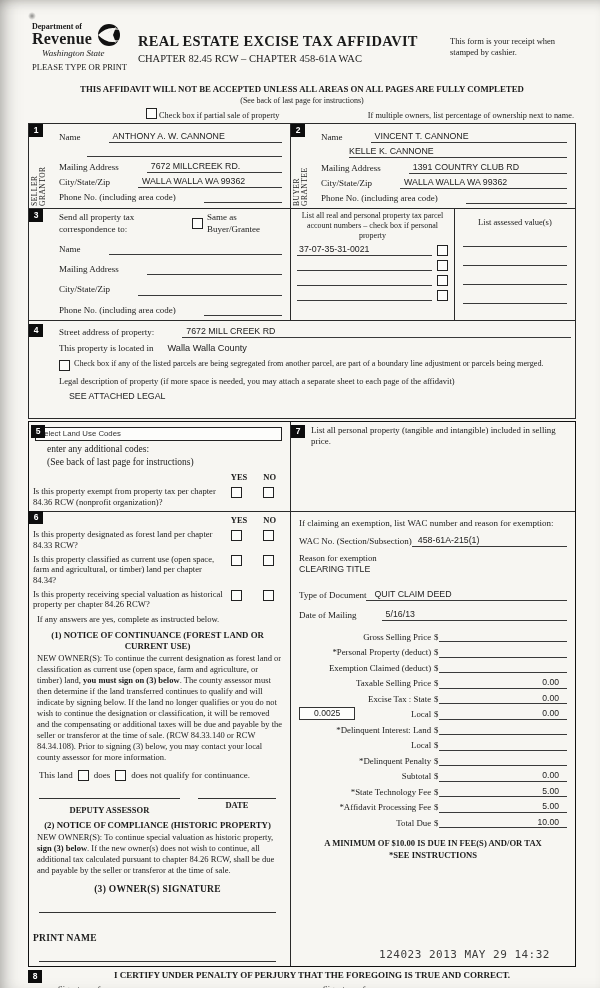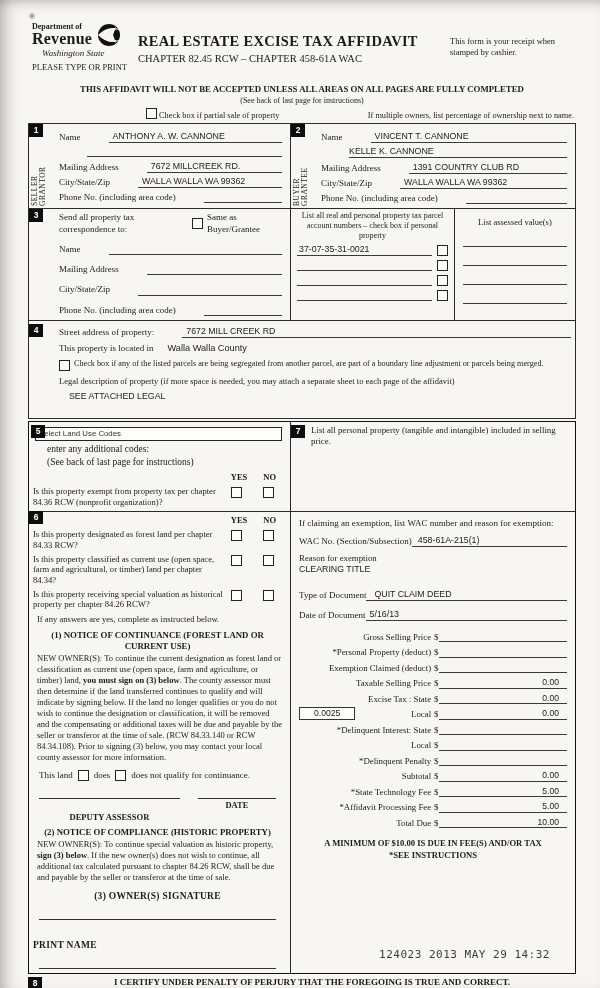--- a/index.html
+++ b/index.html
@@ -85,21 +85,21 @@
   .q-row { display:flex; align-items:flex-start; margin-top:3px; }
   .q-text { flex:1; font-size:8.6px; padding-right:8px; }
   .q-cbs { display:flex; gap:21px; padding-right:8px; margin-top:1px; }
   .divider6 { border-top:1px solid #2a2a2a; margin:4px -8px 2px -4px; position:relative; }
   .sec6-badge { position:absolute; left:0; top:-1px; }
   .note-line { font-size:8.6px; margin-top:4px; margin-left:4px; }
   .notice-title { font-weight:bold; font-size:8.8px; text-align:center; margin-top:5px; }
   .notice-para { font-size:8.5px; margin-top:1px; margin-left:4px; line-height:1.3; }
   .thisland { display:flex; align-items:center; gap:5px; margin:7px 0 0 6px; font-size:9px; }
   .da-row { display:flex; margin-top:16px; padding:0 6px; gap:18px; }
-  .da-row .l1 { flex:1.8; border-top:1px solid #333; text-align:center; font-weight:bold; font-size:8.5px; padding-top:13px; }
+  .da-row .l1 { flex:1.8; border-top:1px solid #333; text-align:center; font-weight:bold; font-size:8.5px; padding-top:6px; }
   .da-row .l2 { flex:1; border-top:1px solid #333; text-align:center; font-weight:bold; font-size:8.5px; padding-top:1px; }
   .sig3 { font-weight:bold; font-size:9.5px; text-align:center; margin-top:8px; letter-spacing:.3px; }
   .ownline { border-bottom:1px solid #333; height:16px; margin:0 6px; }
   .printname { font-weight:bold; font-size:9.5px; margin-top:20px; letter-spacing:.3px; }
 
   .sec7-head { display:flex; gap:6px; }
   .sec7-head .badge { flex:0 0 auto; margin-left:-8px; }
   .sec7-title { font-size:8.8px; }
   .exemption-block { border-top:1px solid #2a2a2a; margin:64px -8px 0 -8px; padding:6px 8px 0 8px; }
   .wac-row { display:flex; margin-top:6px; align-items:flex-end; }
@@ -387,22 +387,22 @@
           </div>
           <div class="reason">
             <div>Reason for exemption</div>
             <div class="fill">CLEARING TITLE</div>
           </div>
           <div class="doc-row" style="margin-top:14px;">
             <span>Type of Document</span>
             <span class="uline fill" style="flex:1;padding-left:8px;">QUIT CLAIM DEED</span>
           </div>
           <div class="doc-row">
-            <span>Date of Document</span>
-            <span class="uline fill" style="flex:1;padding-left:4px;">5/16/13</span>
+            <span>Date of Mailing</span>
+            <span class="uline fill" style="flex:1;padding-left:4px;margin-left:25px;">5/16/13</span>
           </div>
 
           <div style="margin-top:6px;">
             <div class="mrow">
               <span class="mlabel">Gross Selling Price</span>
                 <span class="dollar">$</span>
               <span class="mline"></span>
               </div>
             <div class="mrow">
               <span class="mlabel">*Personal Property (deduct)</span>
@@ -426,21 +426,21 @@
               </div>
             <div class="mrow rate">
               <span class="mlabel">
                   <span class="ratebox">0.0025</span>
                   <span>Local</span>
                 </span>
               <span class="dollar">$</span>
               <span class="mline">0.00</span>
               </div>
             <div class="mrow">
-              <span class="mlabel">*Delinquent Interest: State</span>
+              <span class="mlabel">*Delinquent Interest: Land</span>
                 <span class="dollar">$</span>
               <span class="mline"></span>
               </div>
             <div class="mrow">
               <span class="mlabel">Local</span>
                 <span class="dollar">$</span>
               <span class="mline"></span>
               </div>
             <div class="mrow">
               <span class="mlabel">*Delinquent Penalty</span>

